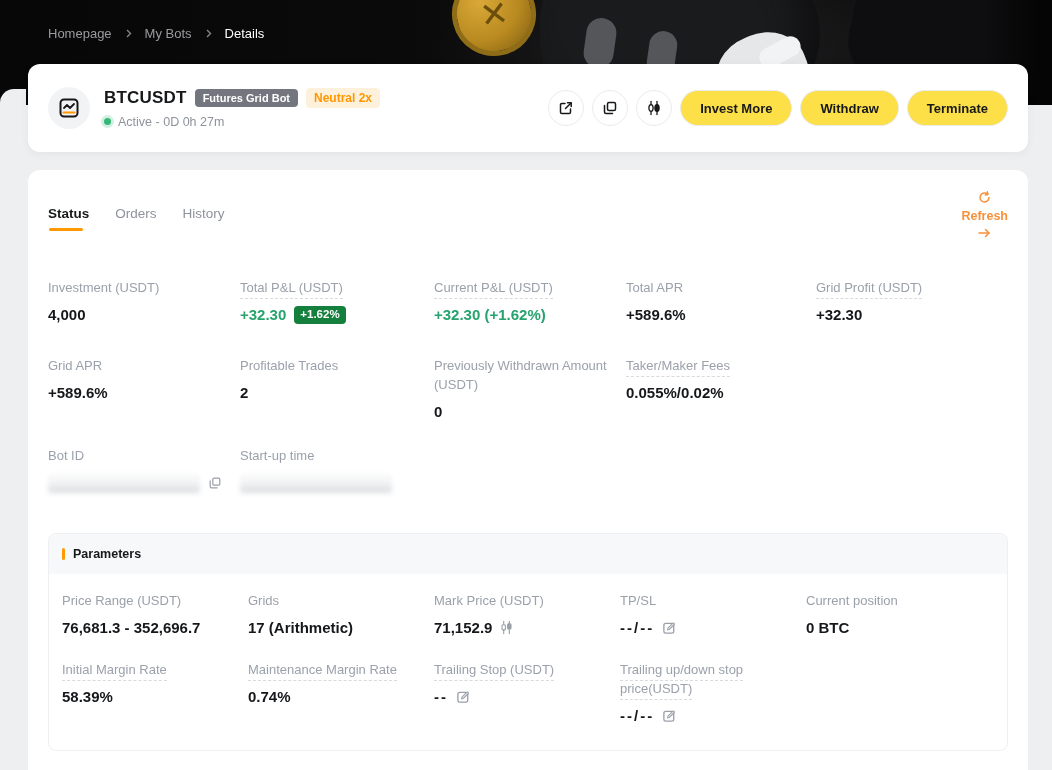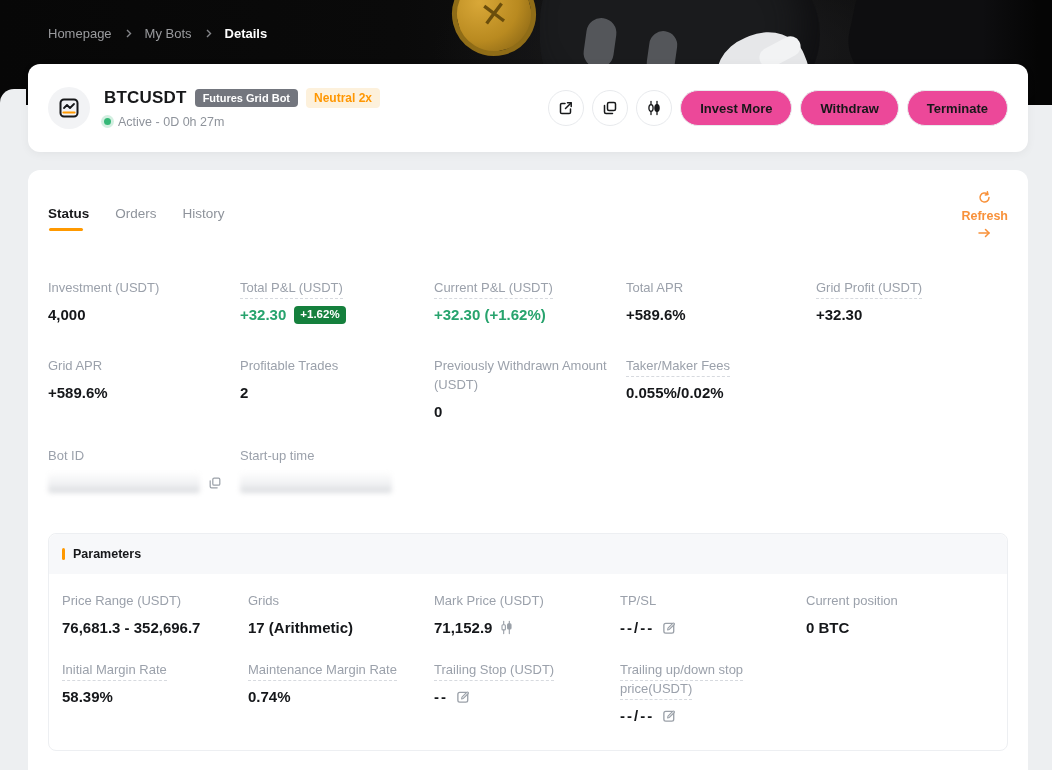--- a/index.html
+++ b/index.html
@@ -59,21 +59,21 @@
   .page-curve {
     position:absolute; left:0; top:89px; width:26px; height:16px;
     background:#edeff1; border-top-left-radius:14px;
   }
   
   .breadcrumb {
     position:absolute; left:28px; top:26px; display:flex; align-items:center;
     gap:12px; font-size:13px; z-index:3;margin-left:20px;
   }
   .crumb { color:#9a9b9e; cursor:pointer; }
-  .crumb.current { color:#ffffff; font-weight:700; }
+  .crumb.current { color:#ffffff; font-weight:400; }
   .crumb-sep { display:flex; align-items:center; }
   
   .header-card {
     position:absolute; left:28px; top:64px; width:1000px; height:88px;
     background:#ffffff; border-radius:12px; z-index:2;
     display:flex; align-items:center; padding:0 20px;
     box-shadow:0 2px 10px rgba(0,0,0,.05);
   }
   .bot-avatar {
     width:42px; height:42px; border-radius:50%; background:#f2f3f5;
@@ -96,21 +96,21 @@
     box-shadow:0 0 0 3px rgba(53,184,119,.22);
   }
   .status-text { font-size:12.5px; color:#8e939b; }
   .header-spacer { flex:1; }
   .icon-btn {
     width:36px; height:36px; border-radius:50%; border:1px solid #e8eaed;
     background:#fff; display:flex; align-items:center; justify-content:center;
     margin-left:8px; cursor:pointer; flex:none;
   }
   .pill-btn {
-    height:36px; border-radius:18px; border:1px solid #e8eaed; background:#ec4899;
+    height:36px; border-radius:18px; border:1px solid #e8eaed; background:#fde047;
     padding:0 19px; margin-left:8px; font-size:13px; font-weight:600; color:#17181a;
     display:flex; align-items:center; cursor:pointer; flex:none;
     font-family:"Liberation Sans","DejaVu Sans",sans-serif;
   }
   
   .main-card {
     position:absolute; left:28px; top:170px; width:1000px; height:704px;
     background:#ffffff; border-radius:12px; z-index:2; padding:0 20px;
   }
   .tabs-row { display:flex; align-items:center; padding-top:21px; }

